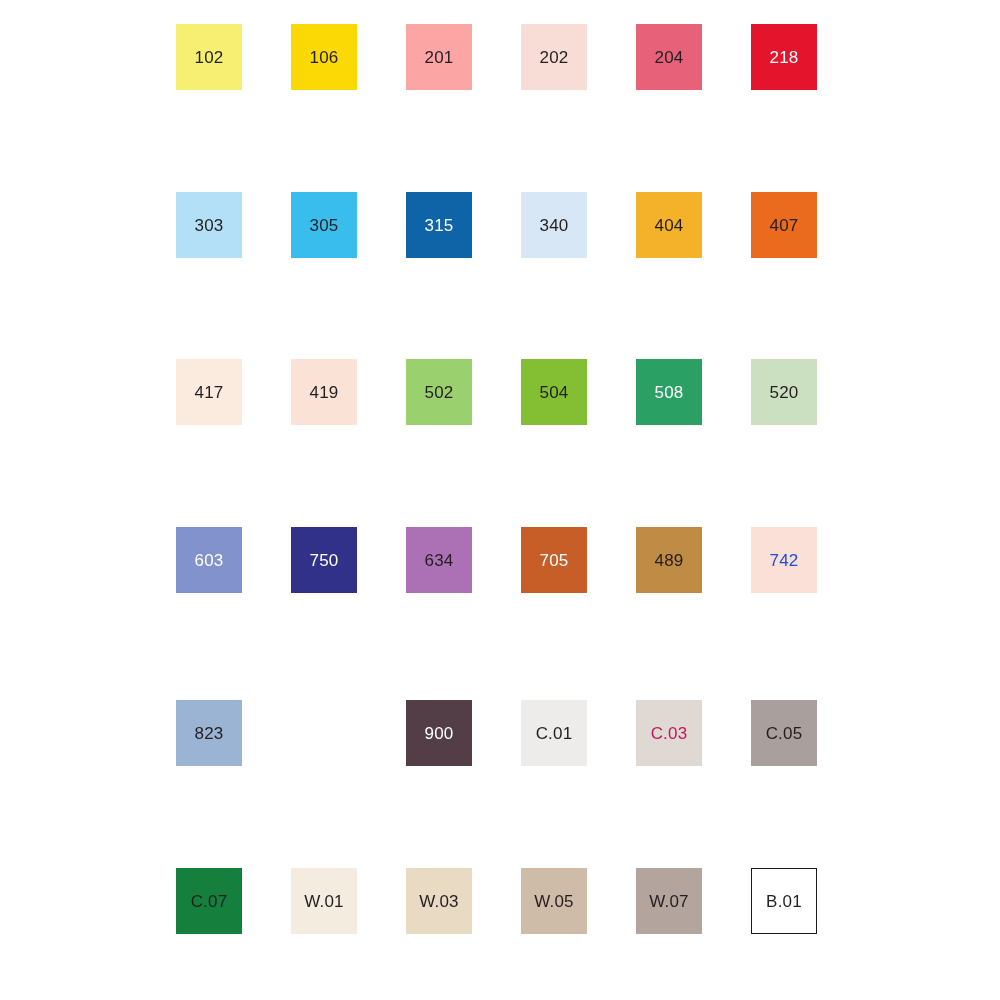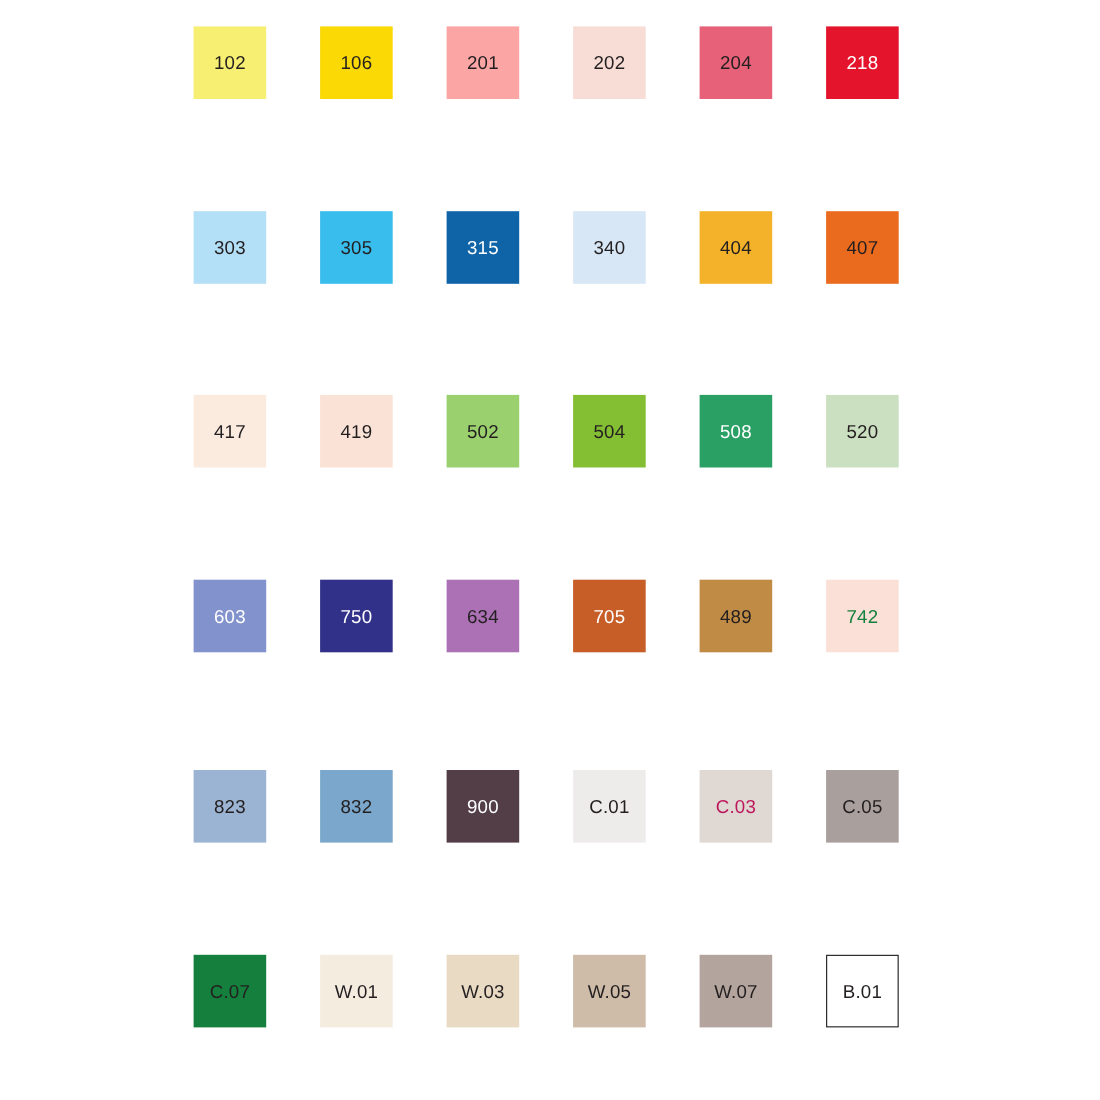--- a/index.html
+++ b/index.html
@@ -107,28 +107,25 @@
     </div>
     <div class="swatch" style="left: 406px; top: 527px; width: 66px; height: 66px; background: rgb(171, 113, 180); color: rgb(35, 31, 32);">
       <span class="swatch-label">634</span>
     </div>
     <div class="swatch" style="left: 521px; top: 527px; width: 66px; height: 66px; background: rgb(199, 93, 39); color: rgb(255, 255, 255);">
       <span class="swatch-label">705</span>
     </div>
     <div class="swatch" style="left: 636px; top: 527px; width: 66px; height: 66px; background: rgb(192, 140, 69); color: rgb(35, 31, 32);">
       <span class="swatch-label">489</span>
     </div>
-    <div class="swatch" style="left: 751px; top: 527px; width: 66px; height: 66px; background: rgb(250, 224, 215); color: #15803d;">
+    <div class="swatch" style="left: 751px; top: 527px; width: 66px; height: 66px; background: rgb(250, 224, 215); color: #1d4ed8;">
       <span class="swatch-label">742</span>
     </div>
     <div class="swatch" style="left: 176px; top: 700px; width: 66px; height: 66px; background: rgb(156, 180, 211); color: rgb(35, 31, 32);">
       <span class="swatch-label">823</span>
-    </div>
-    <div class="swatch" style="left: 291px; top: 700px; width: 66px; height: 66px; background: rgb(122, 167, 203); color: rgb(35, 31, 32);">
-      <span class="swatch-label">832</span>
     </div>
     <div class="swatch" style="left: 406px; top: 700px; width: 66px; height: 66px; background: rgb(83, 61, 70); color: rgb(255, 255, 255);">
       <span class="swatch-label">900</span>
     </div>
     <div class="swatch" style="left: 521px; top: 700px; width: 66px; height: 66px; background: rgb(238, 236, 235); color: rgb(35, 31, 32);">
       <span class="swatch-label">C.01</span>
     </div>
     <div class="swatch" style="left: 636px; top: 700px; width: 66px; height: 66px; background: rgb(223, 216, 211); color: #be185d;">
       <span class="swatch-label">C.03</span>
     </div>

